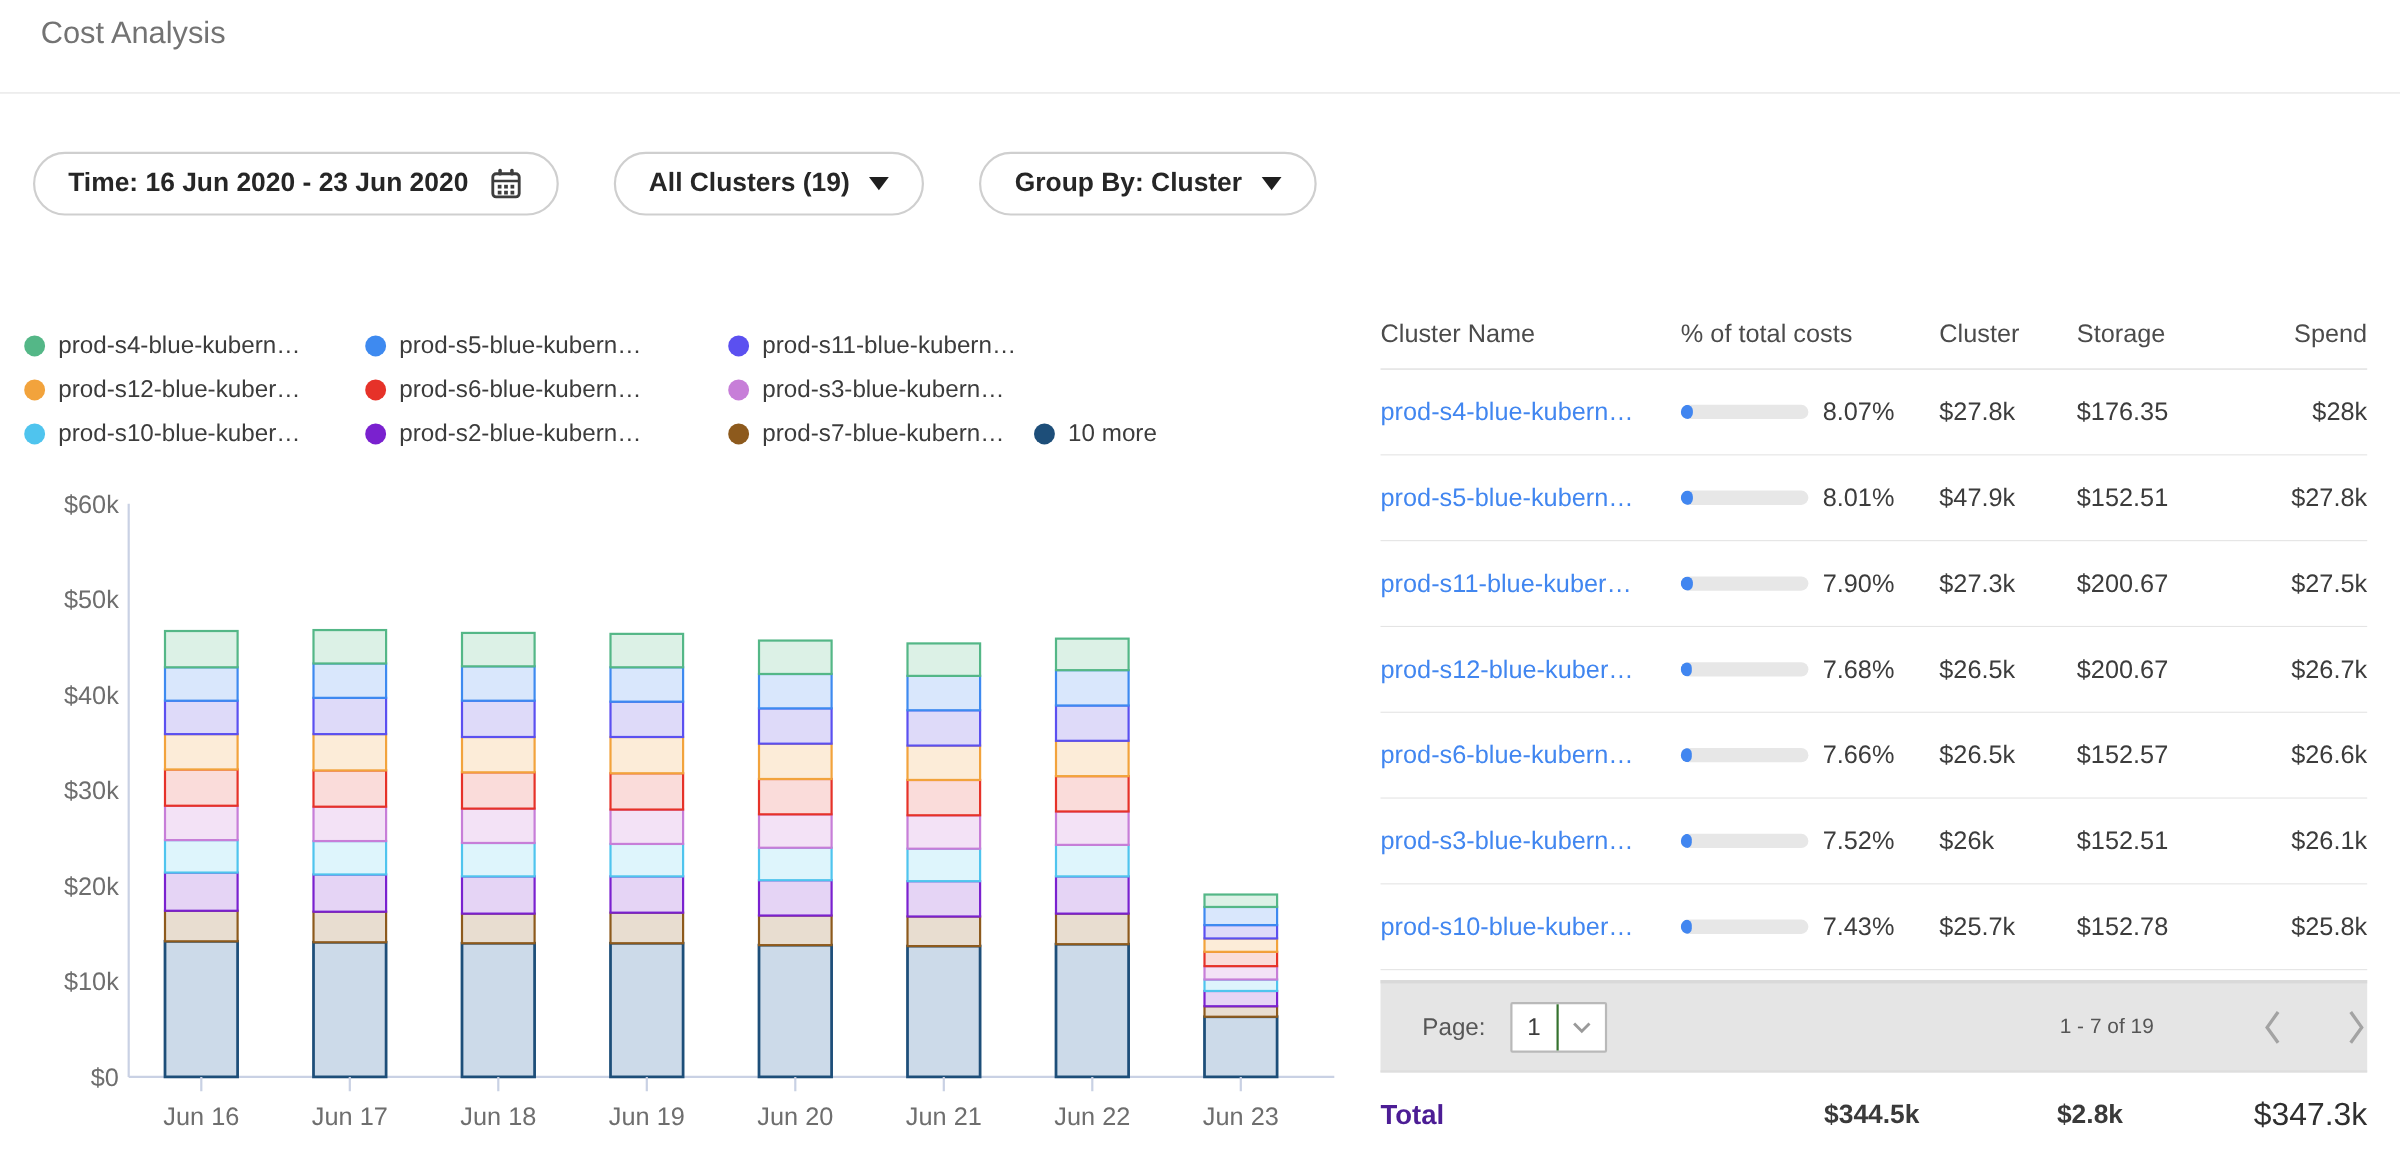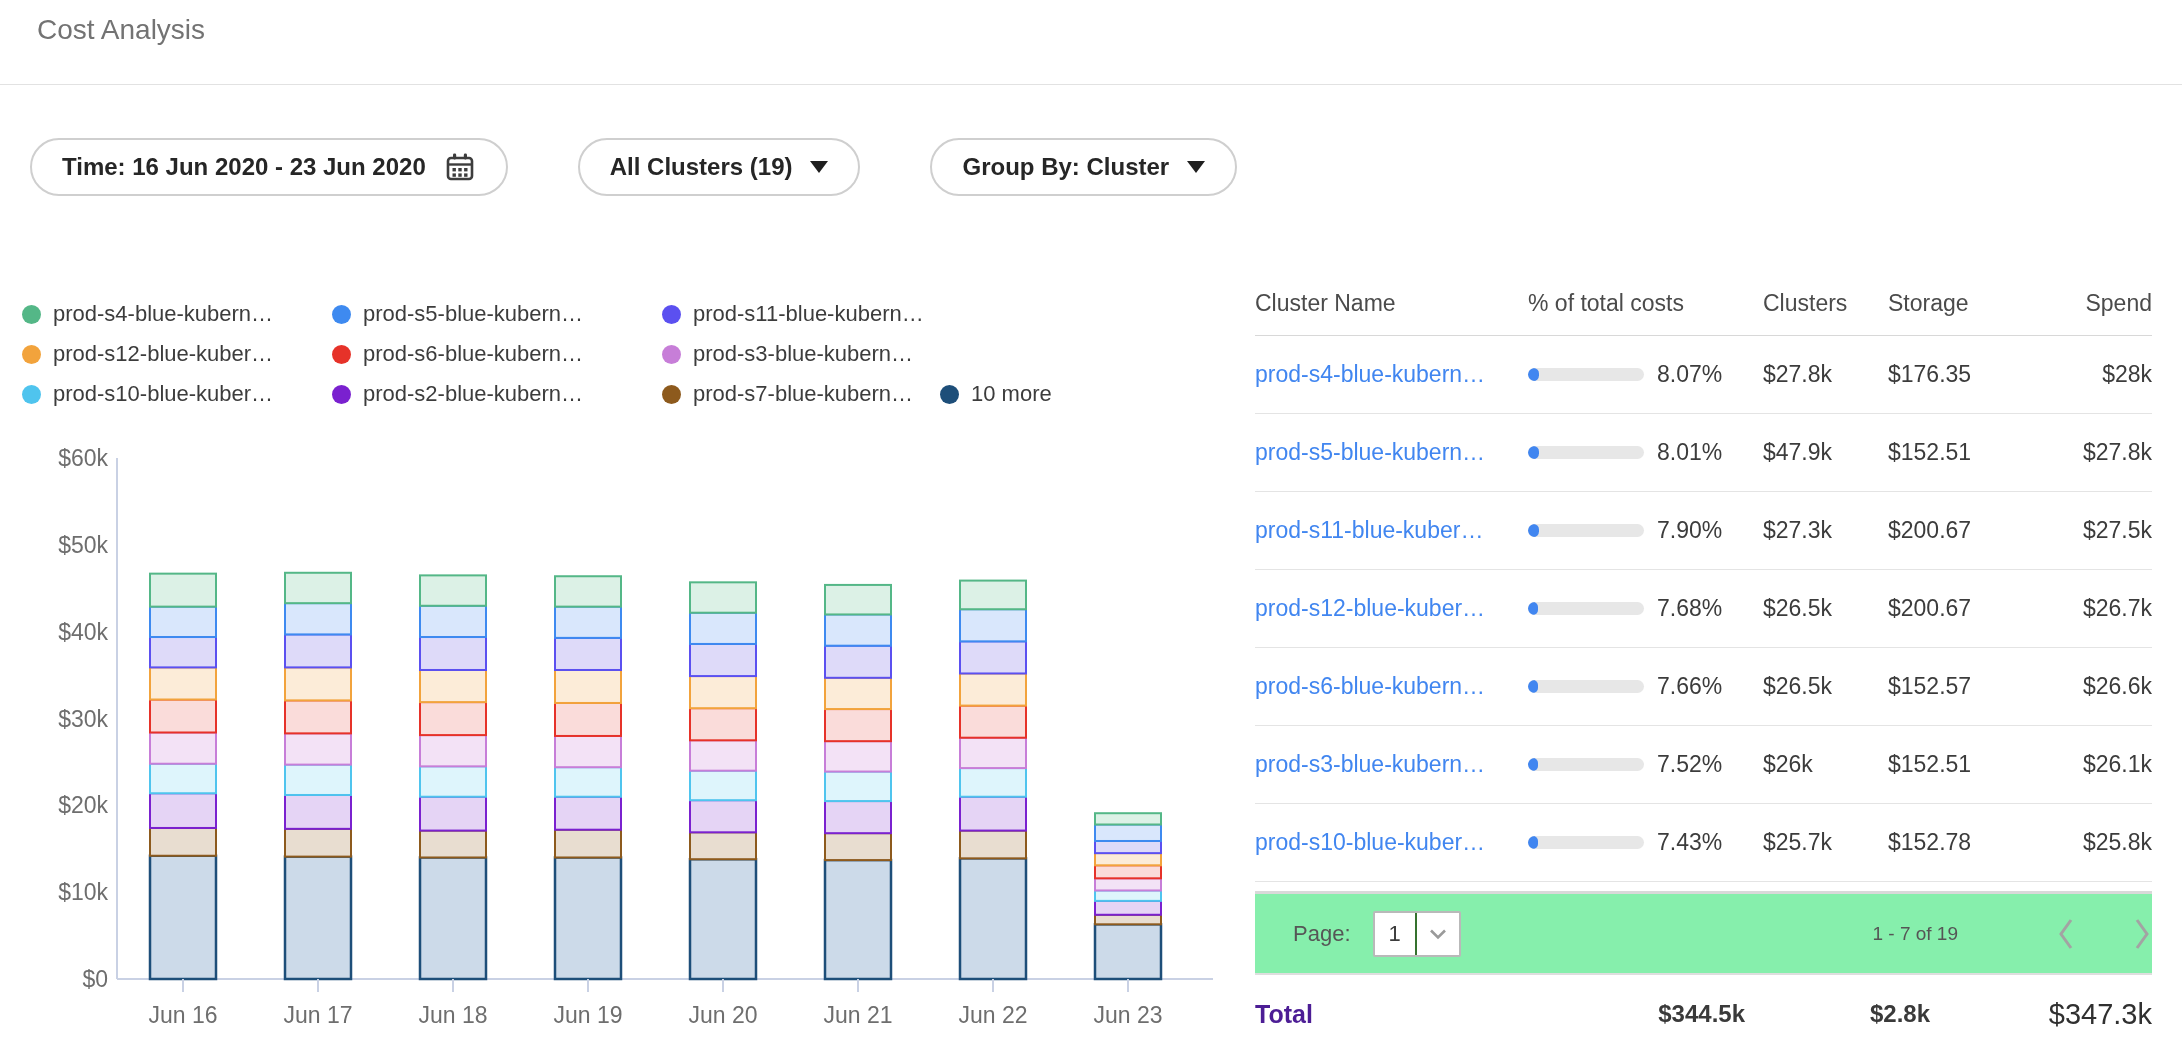--- a/index.html
+++ b/index.html
@@ -11,21 +11,21 @@
     overflow: hidden;
     color: #3c3c3c;
   }
   .page-title {
     position: absolute; left: 37px; top: 14px;
     font-size: 28px; font-weight: 500; color: #737373;
   }
   .header-divider {
     position: absolute; left: 0; top: 84px; width: 100%; height: 1px; background: #e2e2e2;
   }
-  .filters { position: absolute; left: 30px; top: 138px; display: flex; gap: 70px; }
+  .filters { position: absolute; left: 30px; top: 138px; display: flex; gap: 50px; }
   .pill {
     display: flex; align-items: center; gap: 18px;
     height: 58px; padding: 0 30px;
     border: 2px solid #cfcfcf; border-radius: 32px;
     background: #fff; font-size: 24px; font-weight: 700; color: #262626;
     cursor: pointer; white-space: nowrap;
   }
   .caret {
     width: 0; height: 0;
     border-left: 9px solid transparent; border-right: 9px solid transparent;
@@ -50,21 +50,21 @@
   .th-right, .cell-spend { text-align: right; }
   .pad8 { padding-left: 8px; }
   .cell-link { color: #4186f0; white-space: nowrap; overflow: hidden; cursor: pointer; }
   .pct-cell { display: flex; align-items: center; gap: 13px; padding-left: 5px; }
   .pct-track { width: 116px; height: 13px; background: #e7e7e7; border-radius: 7px; position: relative; overflow: hidden; flex: 0 0 auto; }
   .pct-fill { position: absolute; left: 0; top: 0; height: 100%; background: #4186f0; border-radius: 7px; }
 
   .pagination {
     position: absolute; left: 1255px; top: 891px; width: 897px; height: 84px;
     border-top: 3px solid #d9d9d9; border-bottom: 2px solid #dedede;
-    display: flex; align-items: center; background: #86efac;
+    display: flex; align-items: center; background: #e5e5e5;
   }
   .page-label { margin-left: 38px; font-size: 22px; color: #565656; }
   .page-select {
     margin-left: 22px; width: 88px; height: 46px;
     border: 2px solid #b9b9b9; border-radius: 2px; background: #fff;
     display: flex; align-items: stretch; cursor: pointer;
   }
   .page-value { width: 40px; display: flex; align-items: center; justify-content: center; font-size: 22px; color: #3c3c3c; }
   .page-select-divider { width: 2px; background: #35722e; }
   .page-select-caret { flex: 1; display: flex; align-items: center; justify-content: center; }
@@ -268,21 +268,21 @@
       <rect x="1095" y="392.496" width="66" height="16.491999999999997" fill="#d9e7fc" stroke="#3e8af0" stroke-width="2"></rect>
       <rect x="1095" y="381.212" width="66" height="11.284" fill="#dcf1e6" stroke="#54b787" stroke-width="2"></rect>
       <line x1="1128" y1="547" x2="1128" y2="560" stroke="#c9d1e4" stroke-width="2"></line>
       <text x="1128" y="591" text-anchor="middle" class="axis-label">Jun 23</text>
     </svg></div>
 
 <div class="table">
   <div class="thead">
     <div>Cluster Name</div>
     <div style="padding-left:5px">% of total costs</div>
-    <div class="pad8">Clusters</div>
+    <div class="pad8">Cluster</div>
     <div class="pad8">Storage</div>
     <div class="th-right">Spend</div>
   </div>
   <div id="tbody">
       <div class="trow">
         <span class="cell-link">prod-s4-blue-kubern…</span>
         <div class="pct-cell">
           <span class="pct-track">
             <span class="pct-fill" style="width: 11px;"></span>
           </span>

